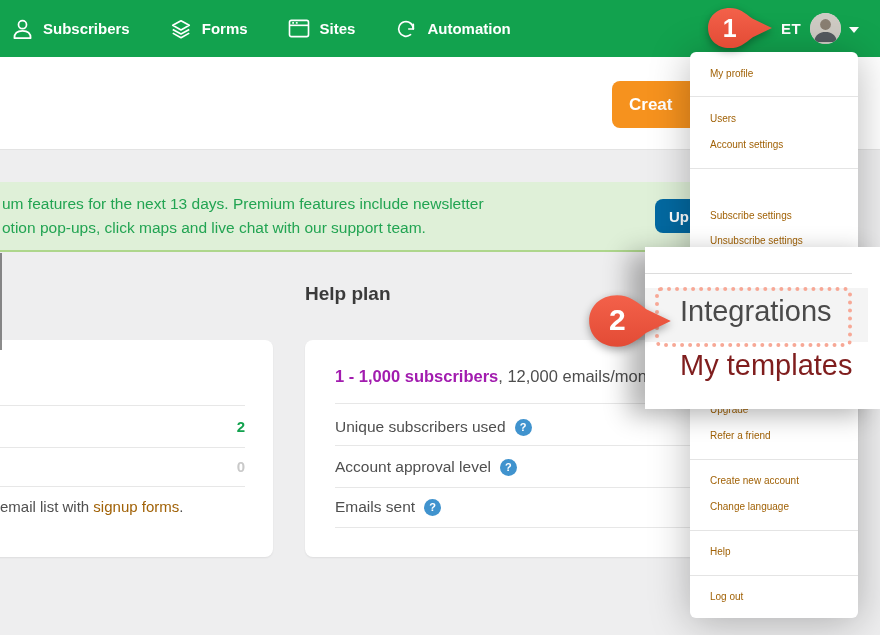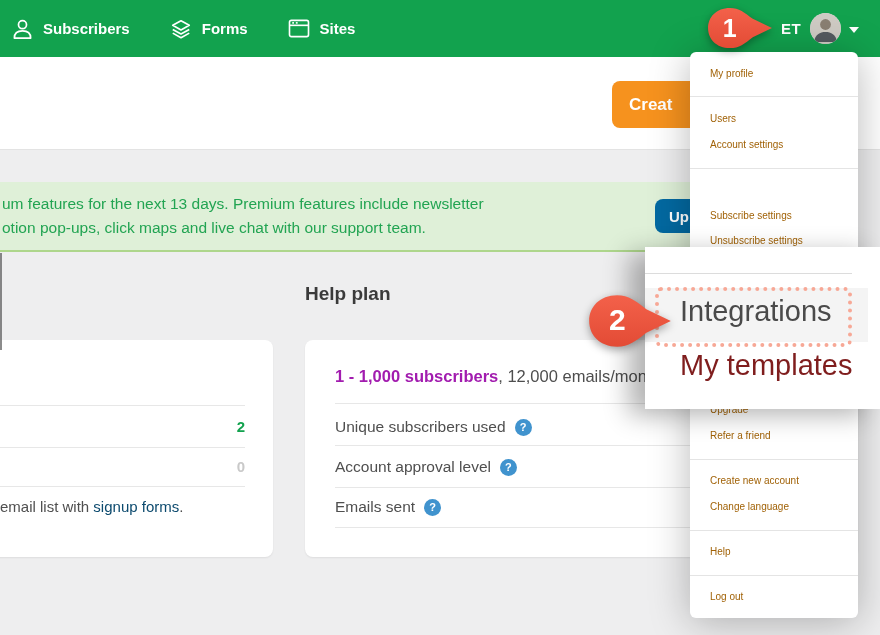--- a/index.html
+++ b/index.html
@@ -30,21 +30,21 @@
 
   
   .card { position:absolute; background:#fff; border-radius:8px; box-shadow:0 1px 2px rgba(0,0,0,.07); z-index:1; }
   .card-left { left:-40px; top:340px; width:313px; height:217px; }
   .card-right { left:305px; top:340px; width:553px; height:217px; }
   .hline { position:absolute; height:1px; background:#e7e7e7; }
   .lc-val { position:absolute; right:28px; width:100px; text-align:right; font-size:15px; font-weight:bold; }
   .lc-val.green { color:#12a24e; }
   .lc-val.gray { color:#c9c9c9; }
   .lc-footer { position:absolute; left:40px; top:158px; font-size:15px; color:#4f4f4f; }
-  .lc-footer a { color:#0c4a6e; text-decoration:none; }
+  .lc-footer a { color:#a16207; text-decoration:none; }
   .rc-title { position:absolute; left:30px; top:27px; font-size:16.5px; color:#4e4e4e; }
   .rc-title b { color:#a21caf; }
   .rc-row { position:absolute; left:30px; height:20px; font-size:15.5px; color:#4f4f4f; display:flex; align-items:center; gap:9px; }
   .help { display:inline-flex; width:17px; height:17px; border-radius:50%; background:#4093ce; color:#fff; font-size:11px; font-weight:bold; align-items:center; justify-content:center; cursor:pointer; }
 
   
   .dropdown { position:absolute; left:690px; top:52px; width:168px; height:566px; background:#fff; border-radius:6px; box-shadow:0 4px 40px rgba(0,0,0,.28); z-index:10; }
   .mi { position:absolute; left:20px; right:10px; height:26px; line-height:26px; font-size:10px; color:#a16207; cursor:pointer; white-space:nowrap; }
   .dropdown .sep { position:absolute; left:0; width:168px; height:1px; background:#e4e4e4; }
 
@@ -88,20 +88,29 @@
   <div class="nav-item">
     <span>
         <svg width="22" height="19" viewBox="0 0 24 21" fill="none" stroke="#fff" stroke-width="1.8">
           <rect x="1.5" y="1.5" width="21" height="18" rx="2"></rect>
           <line x1="1.5" y1="7" x2="22.5" y2="7"></line>
           <line x1="4.5" y1="4.3" x2="6.5" y2="4.3"></line>
           <line x1="8.5" y1="4.3" x2="10.5" y2="4.3"></line>
         </svg>
       </span>
     <span>Sites</span>
+  </div>
+  <div class="nav-item">
+    <span>
+        <svg width="22" height="22" viewBox="0 0 24 24" fill="none" stroke="#fff" stroke-width="1.8" stroke-linecap="round">
+          <path d="M20 12 a8 8 0 1 0 -3 6.2"></path>
+          <path d="M20 7 v5 h-5" stroke-linejoin="round"></path>
+        </svg>
+      </span>
+    <span>Automation</span>
   </div>
 </div>
 <div class="hdr-initials" style="z-index:6;">ET</div>
 <div class="avatar" style="z-index:6;">
   <svg width="31" height="31" viewBox="0 0 31 31">
     <circle cx="15.5" cy="15.5" r="15.5" fill="#cfcbc4"></circle>
     <circle cx="15.5" cy="11.5" r="5.4" fill="#8a7f72"></circle>
     <path d="M4 29 C5 21.5 10 19 15.5 19 C21 19 26 21.5 27 29 Z" fill="#555a60"></path>
   </svg>
 </div>

